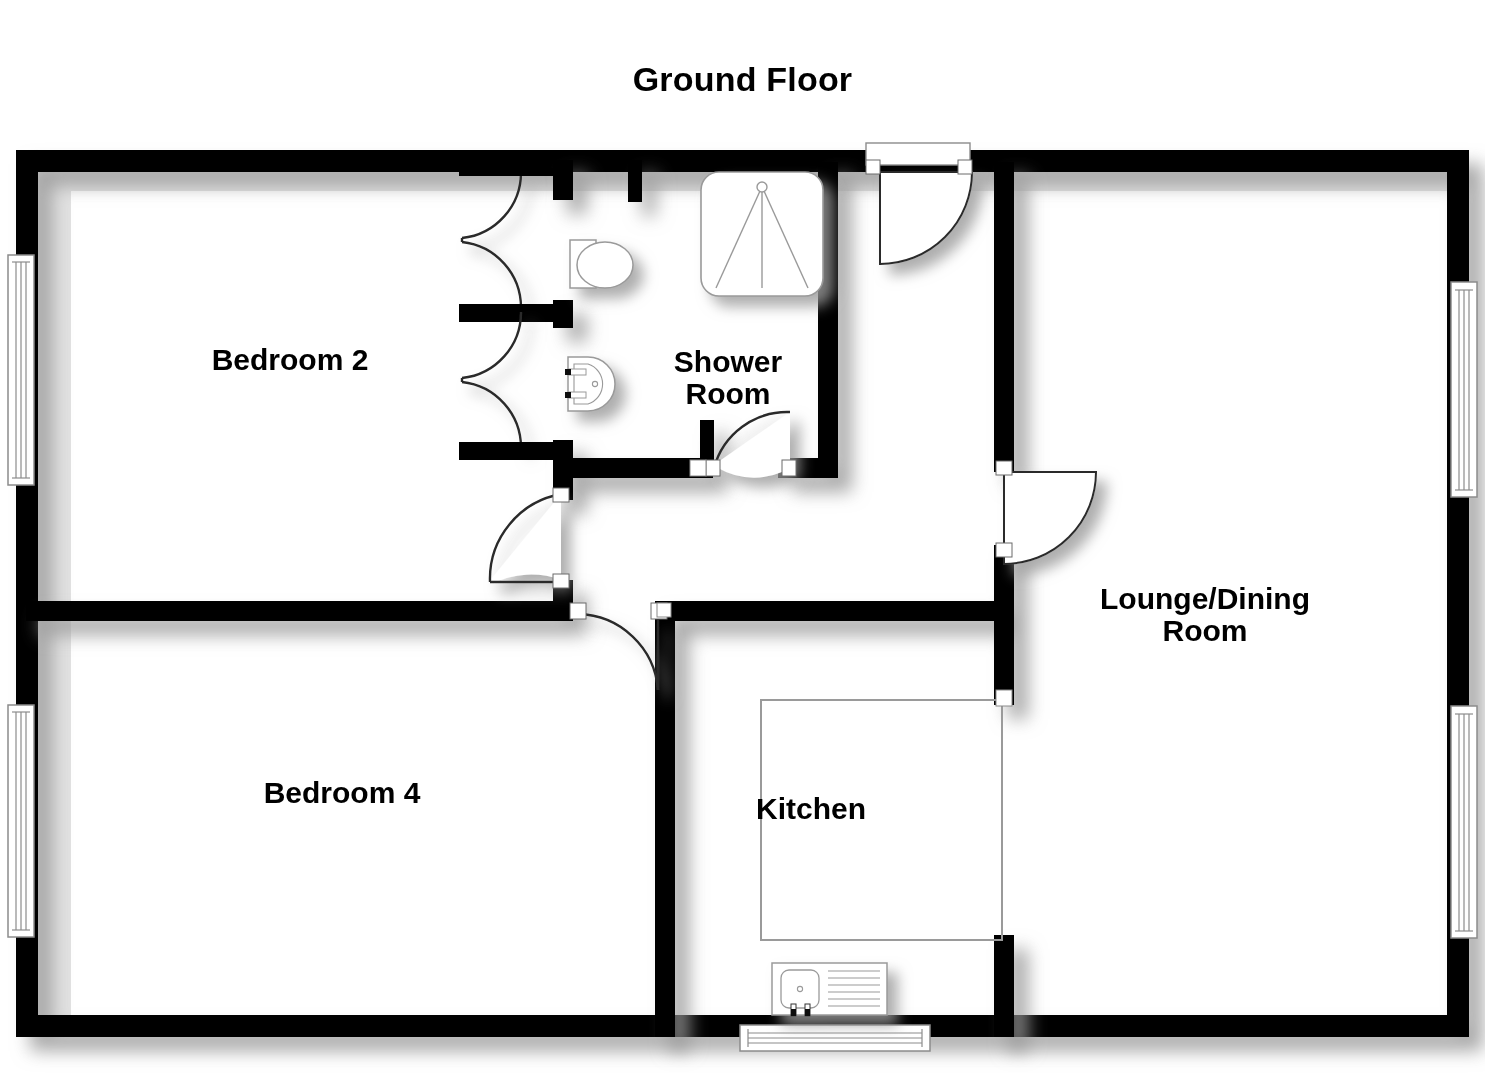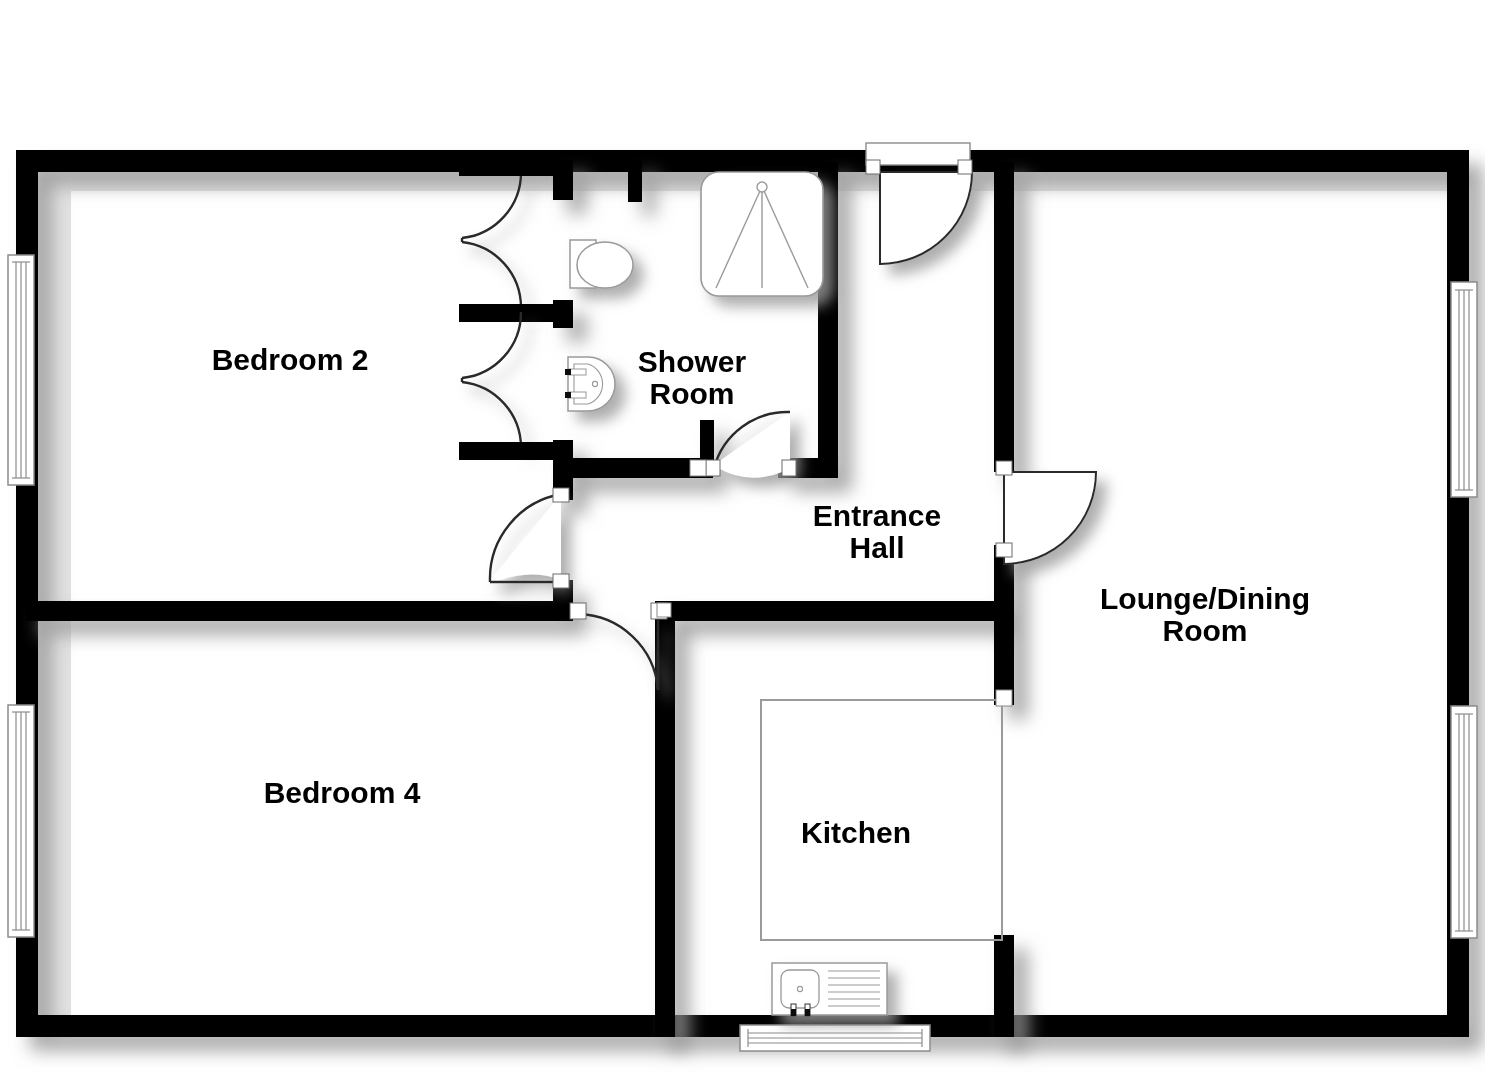--- a/index.html
+++ b/index.html
@@ -48,20 +48,21 @@
     white-space: pre-line;
     transform: translate(-50%, -50%);
     pointer-events: none;
   }
 </style>
 </head>
 <body>
 
 <div id="floorplan-root">
 
+  <div class="plan-title">Ground Floor</div>
 
   <svg class="plan-svg" viewBox="0 0 1485 1080">
     <defs>
       <filter id="dropshadow" x="-40%" y="-40%" width="200%" height="200%">
         <feDropShadow dx="14" dy="14" stdDeviation="9" flood-color="#9a9a9a" flood-opacity="0.85"></feDropShadow>
       </filter>
       <filter id="softshadow" x="-60%" y="-60%" width="250%" height="250%">
         <feDropShadow dx="10" dy="10" stdDeviation="7" flood-color="#9a9a9a" flood-opacity="0.8"></feDropShadow>
       </filter>
       <filter id="innerglow" x="-20%" y="-20%" width="150%" height="150%">
@@ -270,22 +271,20 @@
     </g>
 
     <g>
       <rect x="690" y="460" width="16" height="16" fill="#fff" stroke="#8a8a8a" stroke-width="1"></rect>
       <rect x="996" y="690" width="16" height="16" fill="#fff" stroke="#8a8a8a" stroke-width="1"></rect>
       <rect x="657" y="603" width="14" height="14" fill="#fff" stroke="#8a8a8a" stroke-width="1"></rect>
     </g>
   </svg>
 
   <div class="room-label" style="left:290px; top:360px;">Bedroom 2</div>
-  <div class="room-label" style="left:692px; top:378px;">Shower
+  <div class="room-label" style="left:728px; top:378px;">Shower
 Room</div>
-  <div class="room-label" style="left:877px; top:532px;">Entrance
-Hall</div>
   <div class="room-label" style="left:1205px; top:615px;">Lounge/Dining
 Room</div>
   <div class="room-label" style="left:342px; top:793px;">Bedroom 4</div>
-  <div class="room-label" style="left:856px; top:809px;margin-top:24px;">Kitchen</div>
+  <div class="room-label" style="left:811px; top:809px;">Kitchen</div>
 
 </div>
 
 </body></html>

